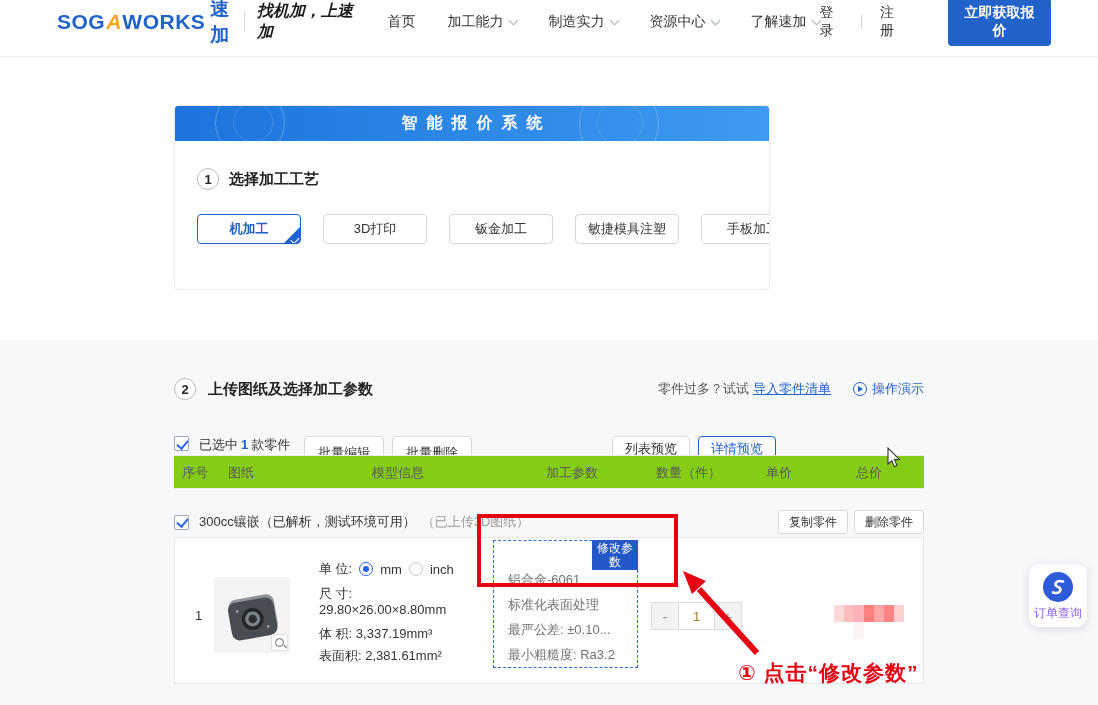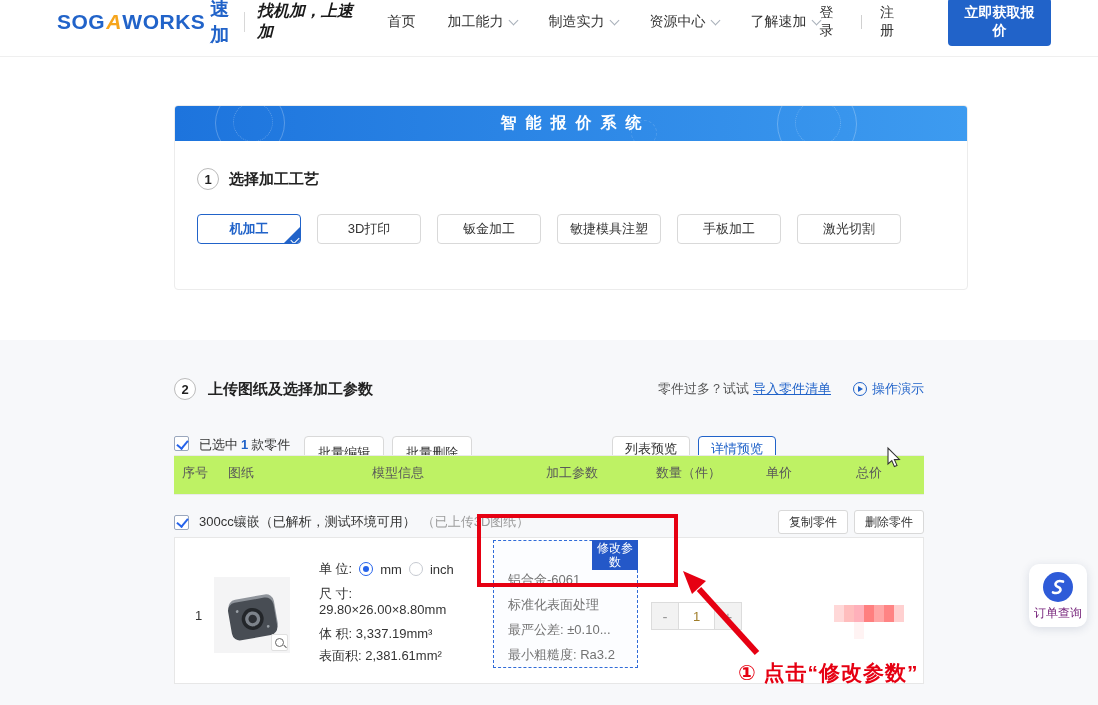--- a/index.html
+++ b/index.html
@@ -18,36 +18,36 @@
   .nav { display:flex; align-items:flex-start; gap:32px; margin-left:28px; }
   .nav-item { font-size:14px; color:#333; cursor:pointer; white-space:nowrap; }
   .chevron-down { display:inline-block; width:7px; height:7px; border-right:1.4px solid #a9b0ba; border-bottom:1.4px solid #a9b0ba; transform:rotate(45deg); margin-left:6px; vertical-align:2px; }
   .header-right { display:flex; align-items:center; margin-left:auto; }
   .auth-link { font-size:14px; color:#333; cursor:pointer; }
   .auth-divider { width:1px; height:14px; background:#d0d0d0; margin:0 18px; }
   .cta-button { margin-left:44px; background:#2163c9; color:#fff; font-size:14px; font-weight:700;
                 padding:6px 16px; border-radius:4px; border:none; cursor:pointer; }
 
   
-  .quote-card { position:absolute; left:174px; top:105px; width:794px; height:185px;
+  .quote-card { position:absolute; left:174px; top:105px; width:596px; height:185px;
                 background:#fff; border:1px solid #ececec; border-radius:4px; overflow:hidden; }
   .banner { position:relative; width:100%; height:35px; background:linear-gradient(90deg,#1d74dd,#3d9bf0);
             display:flex; align-items:center; justify-content:center; overflow:hidden; }
   .banner-title { color:#fff; font-size:16px; font-weight:700; letter-spacing:9px; text-indent:9px; z-index:2; }
   .deco-circle { position:absolute; border-radius:50%; border:1px solid rgba(255,255,255,.25); }
   .dc1 { width:70px; height:70px; left:40px; top:-18px; }
   .dc2 { width:40px; height:40px; left:58px; top:-4px; border-style:dotted; }
   .dc3 { width:80px; height:80px; right:110px; top:-22px; }
   .dc4 { width:46px; height:46px; right:126px; top:-6px; border-style:dotted; }
   .dc5 { width:26px; height:26px; right:310px; top:14px; border-style:dashed; opacity:.6; }
   .step-row { display:flex; align-items:center; margin:27px 0 0 22px; }
   .step-circle { width:22px; height:22px; border:1px solid #bbb; border-radius:50%; display:flex; align-items:center; justify-content:center;
                  font-size:13px; font-weight:700; color:#222; background:#fff; flex:0 0 auto; }
   .step-title { font-size:15px; font-weight:700; color:#222; margin-left:10px; }
-  .tabs { display:flex; gap:16px; margin:24px 0 0 22px; }
+  .tabs { display:flex; gap:22px; margin:24px 0 0 22px; }
   .tab { position:relative; min-width:104px; height:30px; border:1px solid #d9d9d9; border-radius:4px; background:#fff;
          display:flex; align-items:center; justify-content:center; font-size:13px; color:#333; cursor:pointer; padding:0 10px; overflow:hidden; }
   .tab.selected { border:1px solid #2163c9; color:#2163c9; font-weight:600; }
   .tab-check { display:none; }
   .tab.selected .tab-check { display:block; position:absolute; right:-1px; bottom:-1px; width:0; height:0;
          border-left:18px solid transparent; border-bottom:18px solid #2163c9; }
   .tab.selected .tab-check::after { content:""; position:absolute; right:2px; bottom:-16px; width:7px; height:4px;
          border-left:1.6px solid #fff; border-bottom:1.6px solid #fff; transform:rotate(-45deg); }
 
   
@@ -69,21 +69,21 @@
                              border-right:2px solid #2563eb; border-bottom:2px solid #2563eb; transform:rotate(40deg); }
   .sel-text { font-size:13px; color:#333; margin-left:10px; }
   .sel-count { color:#2163c9; font-weight:700; padding:0 3px; }
   .ghost-btn { height:26px; padding:7px 13px; background:#fff; border:1px solid #d9d9d9; border-radius:4px;
                font-size:13px; color:#333; cursor:pointer; }
   .gb-ml { margin-left:14px; } .gb-ml2 { margin-left:8px; }
   .preview-group { margin-left:auto; display:flex; gap:8px; }
   .preview-btn { height:26px; padding:0 12px; background:#fff; border:1px solid #d9d9d9; border-radius:4px; font-size:13px; color:#333; cursor:pointer; }
   .preview-btn.active { border-color:#2163c9; color:#2163c9; }
 
-  .table-header { position:absolute; left:174px; top:455px; width:750px; height:40px; background:#bef264;
+  .table-header { position:absolute; left:174px; top:455px; width:750px; height:34px; background:#84cc16;
                   border-top:1px solid #eaeaea; border-bottom:1px solid #eaeaea; }
   .th { position:absolute; top:0; line-height:34px; font-size:13px; color:#595959; white-space:nowrap; }
   .th0{left:8px;} .th1{left:54px;} .th2{left:198px;} .th3{left:372px;} .th4{left:482px;} .th5{left:592px;} .th6{left:682px;}
 
   .part-title-row { position:absolute; left:174px; top:509px; width:750px; height:26px; display:flex; align-items:center; }
   .part-name { font-size:13px; color:#333; margin-left:10px; white-space:nowrap; }
   .part-status { font-size:13px; color:#9b9b9b; margin-left:6px; white-space:nowrap; }
   .row-actions { margin-left:auto; display:flex; gap:6px; }
   .small-btn { height:24px; padding:0 10px; background:#fff; border:1px solid #d9d9d9; border-radius:3px; font-size:12px; color:#333; cursor:pointer; }
 
@@ -127,21 +127,21 @@
 
   
   .red-rect { position:absolute; left:477px; top:514px; width:201px; height:73px; border:4px solid #e60012; pointer-events:none; }
   .anno-svg { position:absolute; left:0; top:0; width:1098px; height:705px; pointer-events:none; }
   .callout { position:absolute; left:738px; top:659px; font-size:21px; font-weight:700; color:#e60012; letter-spacing:1px; white-space:nowrap; }
 
   
   .float-widget { position:absolute; left:1029px; top:564px; width:58px; height:63px; background:#fff; border-radius:10px;
                   box-shadow:0 2px 10px rgba(40,60,100,.15); display:flex; flex-direction:column; align-items:center; cursor:pointer; }
   .float-icon { margin-top:8px; width:30px; height:30px; }
-  .float-label { font-size:12px; color:#701a75; margin-top:3px; white-space:nowrap; }
+  .float-label { font-size:12px; color:#8b5cf6; margin-top:3px; white-space:nowrap; }
 </style>
 </head>
 <body>
 
 <div class="page">
 
   <header class="header">
     <div class="logo">
       <span class="logo-en">SOG</span>
         <span class="logo-a">A</span>

